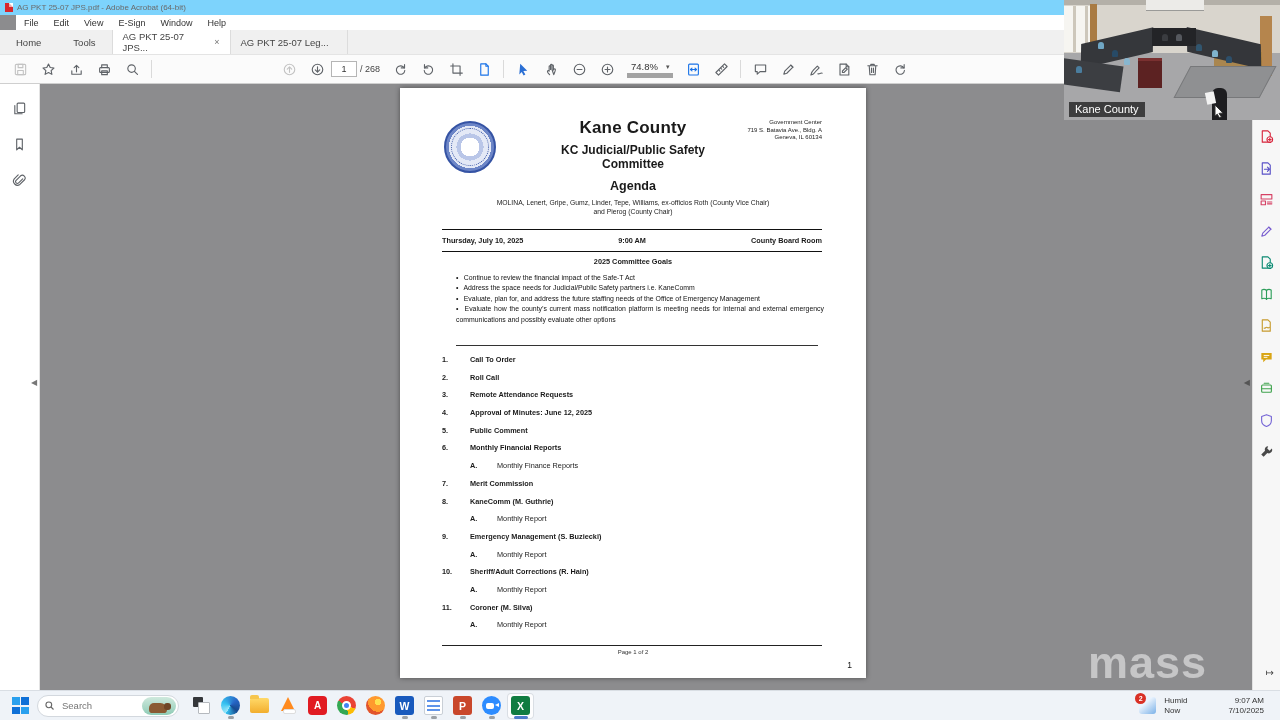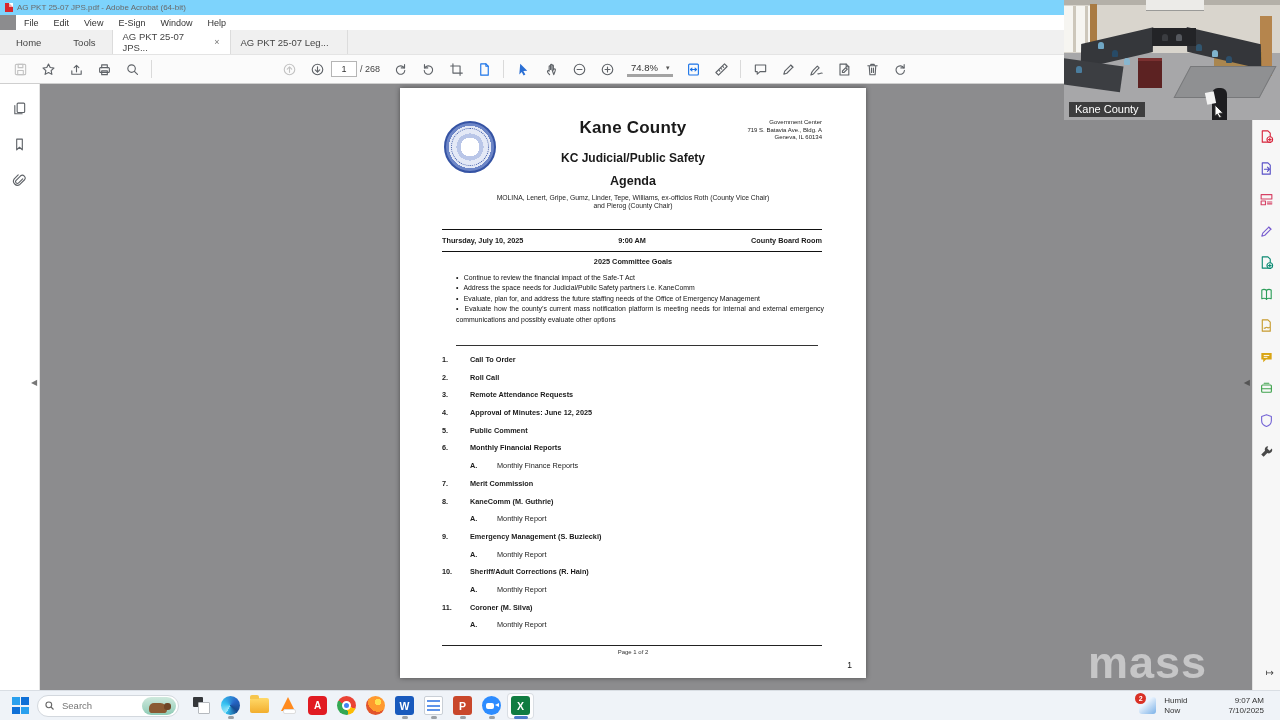--- a/index.html
+++ b/index.html
@@ -17,41 +17,41 @@
   .tab.doc{width:118px;justify-content:space-between;padding:0 10px;border-left:1px solid #dcdcdc;}
   .tab.doc:last-child{border-right:1px solid #dcdcdc;}
   .tab.active{background:#fff;}
   .tab .x{color:#777;font-size:9px;margin-left:4px;}
   .toolbar{position:absolute;left:0;top:55px;right:0;height:29px;background:#fbfbfb;border-bottom:1px solid #cfcfcf;display:flex;align-items:center;padding:0 6px;}
   .tbtn{width:22px;height:22px;margin:0 3px;display:flex;align-items:center;justify-content:center;border-radius:2px;}
   .tsep{width:1px;height:18px;background:#dadada;margin:0 5px;}
   .tgap{height:1px;}
   .pagein{width:26px;height:16px;border:1px solid #b5b5b5;background:#fff;font-size:9px;text-align:center;color:#333;font-family:"Liberation Sans",sans-serif;}
   .ptotal{font-size:9px;color:#444;margin:0 6px 0 3px;white-space:nowrap;}
-  .zoombox{display:flex;align-items:center;gap:8px;border-bottom:3px solid #a3a3a3;padding:1px 4px;margin:8px 6px;font-size:9.5px;color:#333;}
+  .zoombox{display:flex;align-items:center;gap:8px;border-bottom:5px solid #a3a3a3;padding:1px 4px;margin:8px 6px;font-size:9.5px;color:#333;}
   .caret{font-size:7px;color:#555;}
 
   
   .leftstrip{position:absolute;left:0;top:84px;width:40px;bottom:30px;background:#fff;border-right:1px solid #e3e3e3;display:flex;flex-direction:column;align-items:center;padding-top:14px;gap:16px;}
   .lbtn{width:20px;height:20px;display:flex;align-items:center;justify-content:center;}
   .collapse-left{position:absolute;left:31px;top:378px;font-size:8px;color:#777;}
   .collapse-right{position:absolute;right:30px;top:378px;font-size:8px;color:#555;}
   .expand-bottom{position:absolute;right:6px;bottom:42px;font-size:10px;color:#444;}
 
   
   .rightstrip{position:absolute;right:0;top:120px;width:28px;bottom:30px;background:#f7f7f7;border-left:1px solid #e2e2e2;display:flex;flex-direction:column;align-items:center;padding-top:8px;gap:14.5px;}
   .rbtn{width:17px;height:17px;display:flex;align-items:center;justify-content:center;}
 
   
   .page{position:absolute;left:400px;top:88px;width:466px;height:590px;background:#fff;box-shadow:0 0 5px rgba(0,0,0,.45);color:#1a1a1a;}
   .seal{position:absolute;left:44px;top:33px;width:52px;height:52px;border-radius:50%;border:2px solid #3553a4;background:radial-gradient(circle,#ffffff 0 28%,#b9c6e8 28% 40%,#e4e9f6 40% 62%,#6d86c7 62% 78%,#3d5cad 78% 100%);}
   .seal::after{content:"";position:absolute;inset:5px;border:1px dotted #3553a4;border-radius:50%;}
   .hcenter{position:absolute;left:0;right:0;top:30px;text-align:center;}
   .h-org{font-size:17px;font-weight:bold;letter-spacing:.2px;}
-  .h-comm{font-size:12px;font-weight:bold;line-height:13.5px;margin-top:14px;}
+  .h-comm{font-size:12px;font-weight:bold;line-height:13.5px;margin-top:6px;}
   .h-agenda{font-size:12.5px;font-weight:bold;margin-top:8px;}
   .h-members{font-size:6.8px;line-height:8.8px;margin-top:6px;color:#222;}
   .addr{position:absolute;right:44px;top:31px;text-align:right;font-size:6px;line-height:7.6px;color:#222;}
   .rule{position:absolute;left:42px;right:44px;border-top:1.6px solid #111;}
   .daterow{position:absolute;left:42px;right:44px;top:148px;font-size:7.3px;font-weight:bold;}
   .daterow .dt{position:absolute;left:0;}
   .daterow .tm{position:absolute;left:0;right:0;text-align:center;}
   .daterow .rm{position:absolute;right:0;}
   .goals-title{position:absolute;left:0;right:0;top:169px;text-align:center;font-size:7.3px;font-weight:bold;}
   .goals{position:absolute;left:56px;width:368px;top:185px;font-size:6.9px;line-height:10.4px;text-align:justify;color:#111;}
@@ -332,20 +332,21 @@
       </span>
     </div>
   <div class="collapse-left">◀</div>
 
   <div class="page">
     <div class="seal"></div>
     <div class="hcenter">
       <div class="h-org">Kane County</div>
       <div class="h-comm">
         <div>KC Judicial/Public Safety</div>
+        <div>Committee</div>
       </div>
       <div class="h-agenda">Agenda</div>
       <div class="h-members">
         <div>MOLINA, Lenert, Gripe, Gumz, Linder, Tepe, Williams, ex-officios Roth (County Vice Chair)</div>
         <div>and Pierog (County Chair)</div>
       </div>
     </div>
     <div class="addr">
       <div>Government Center</div>
       <div>719 S. Batavia Ave., Bldg. A</div>

